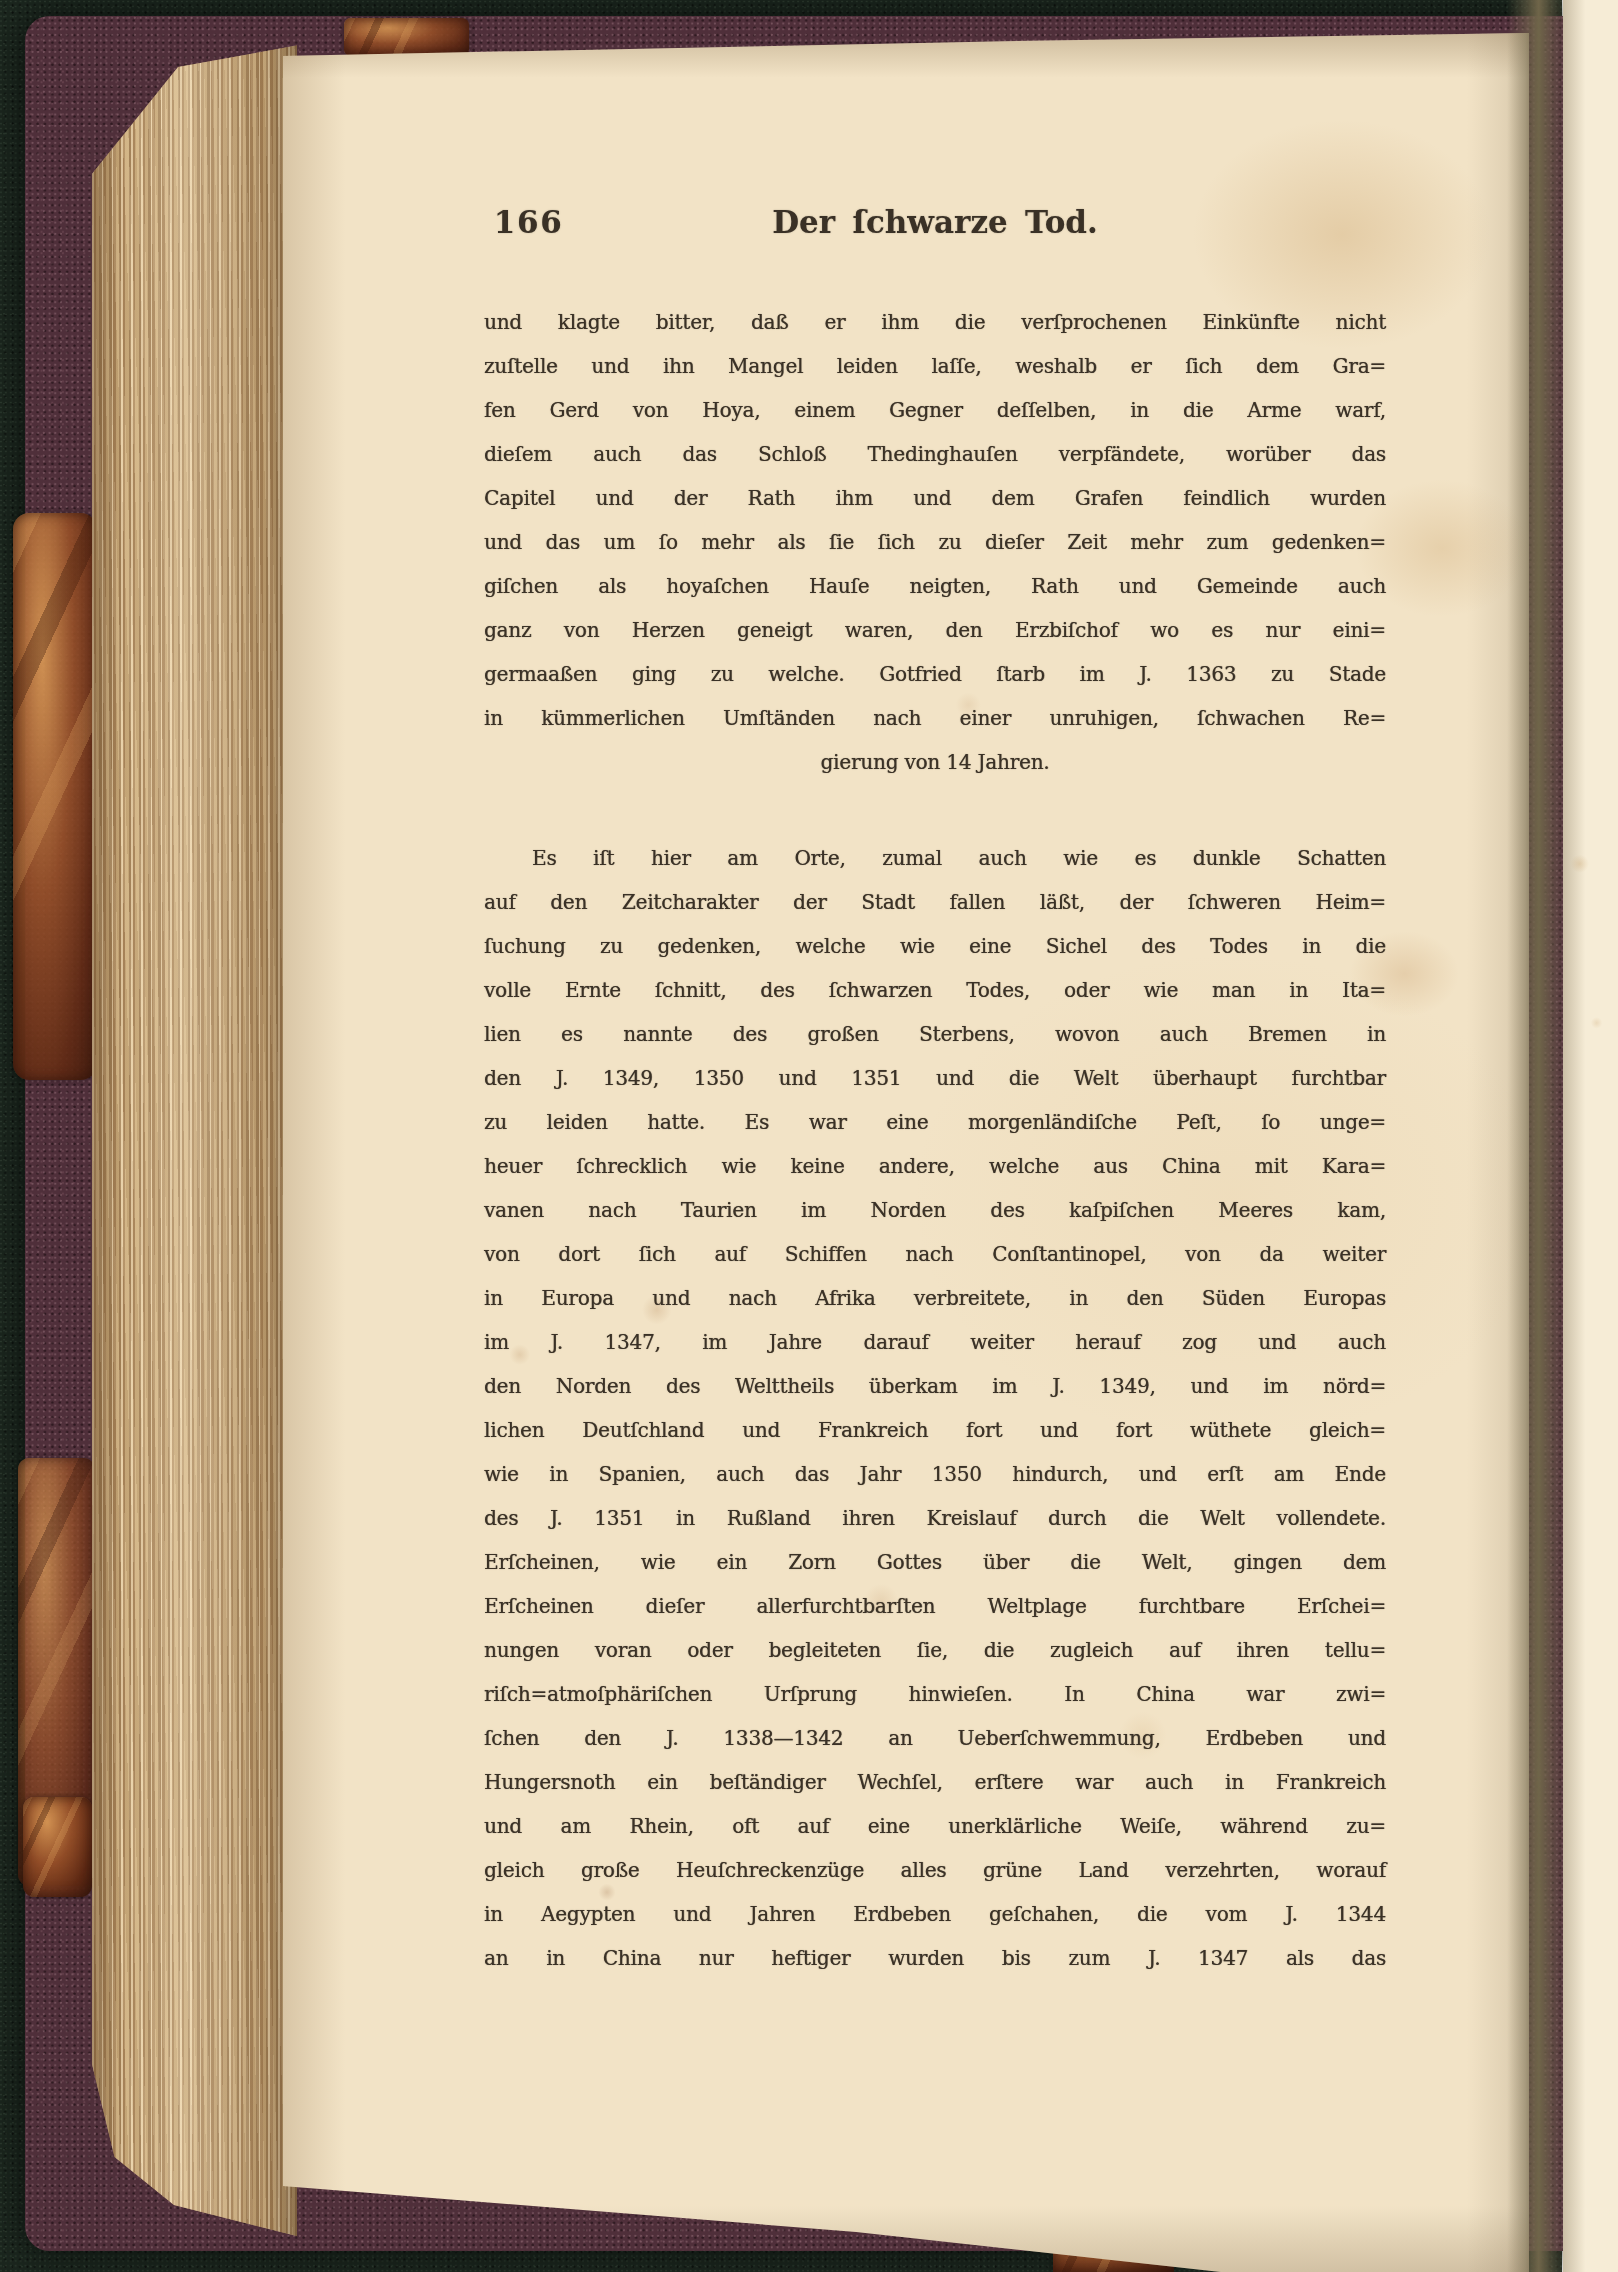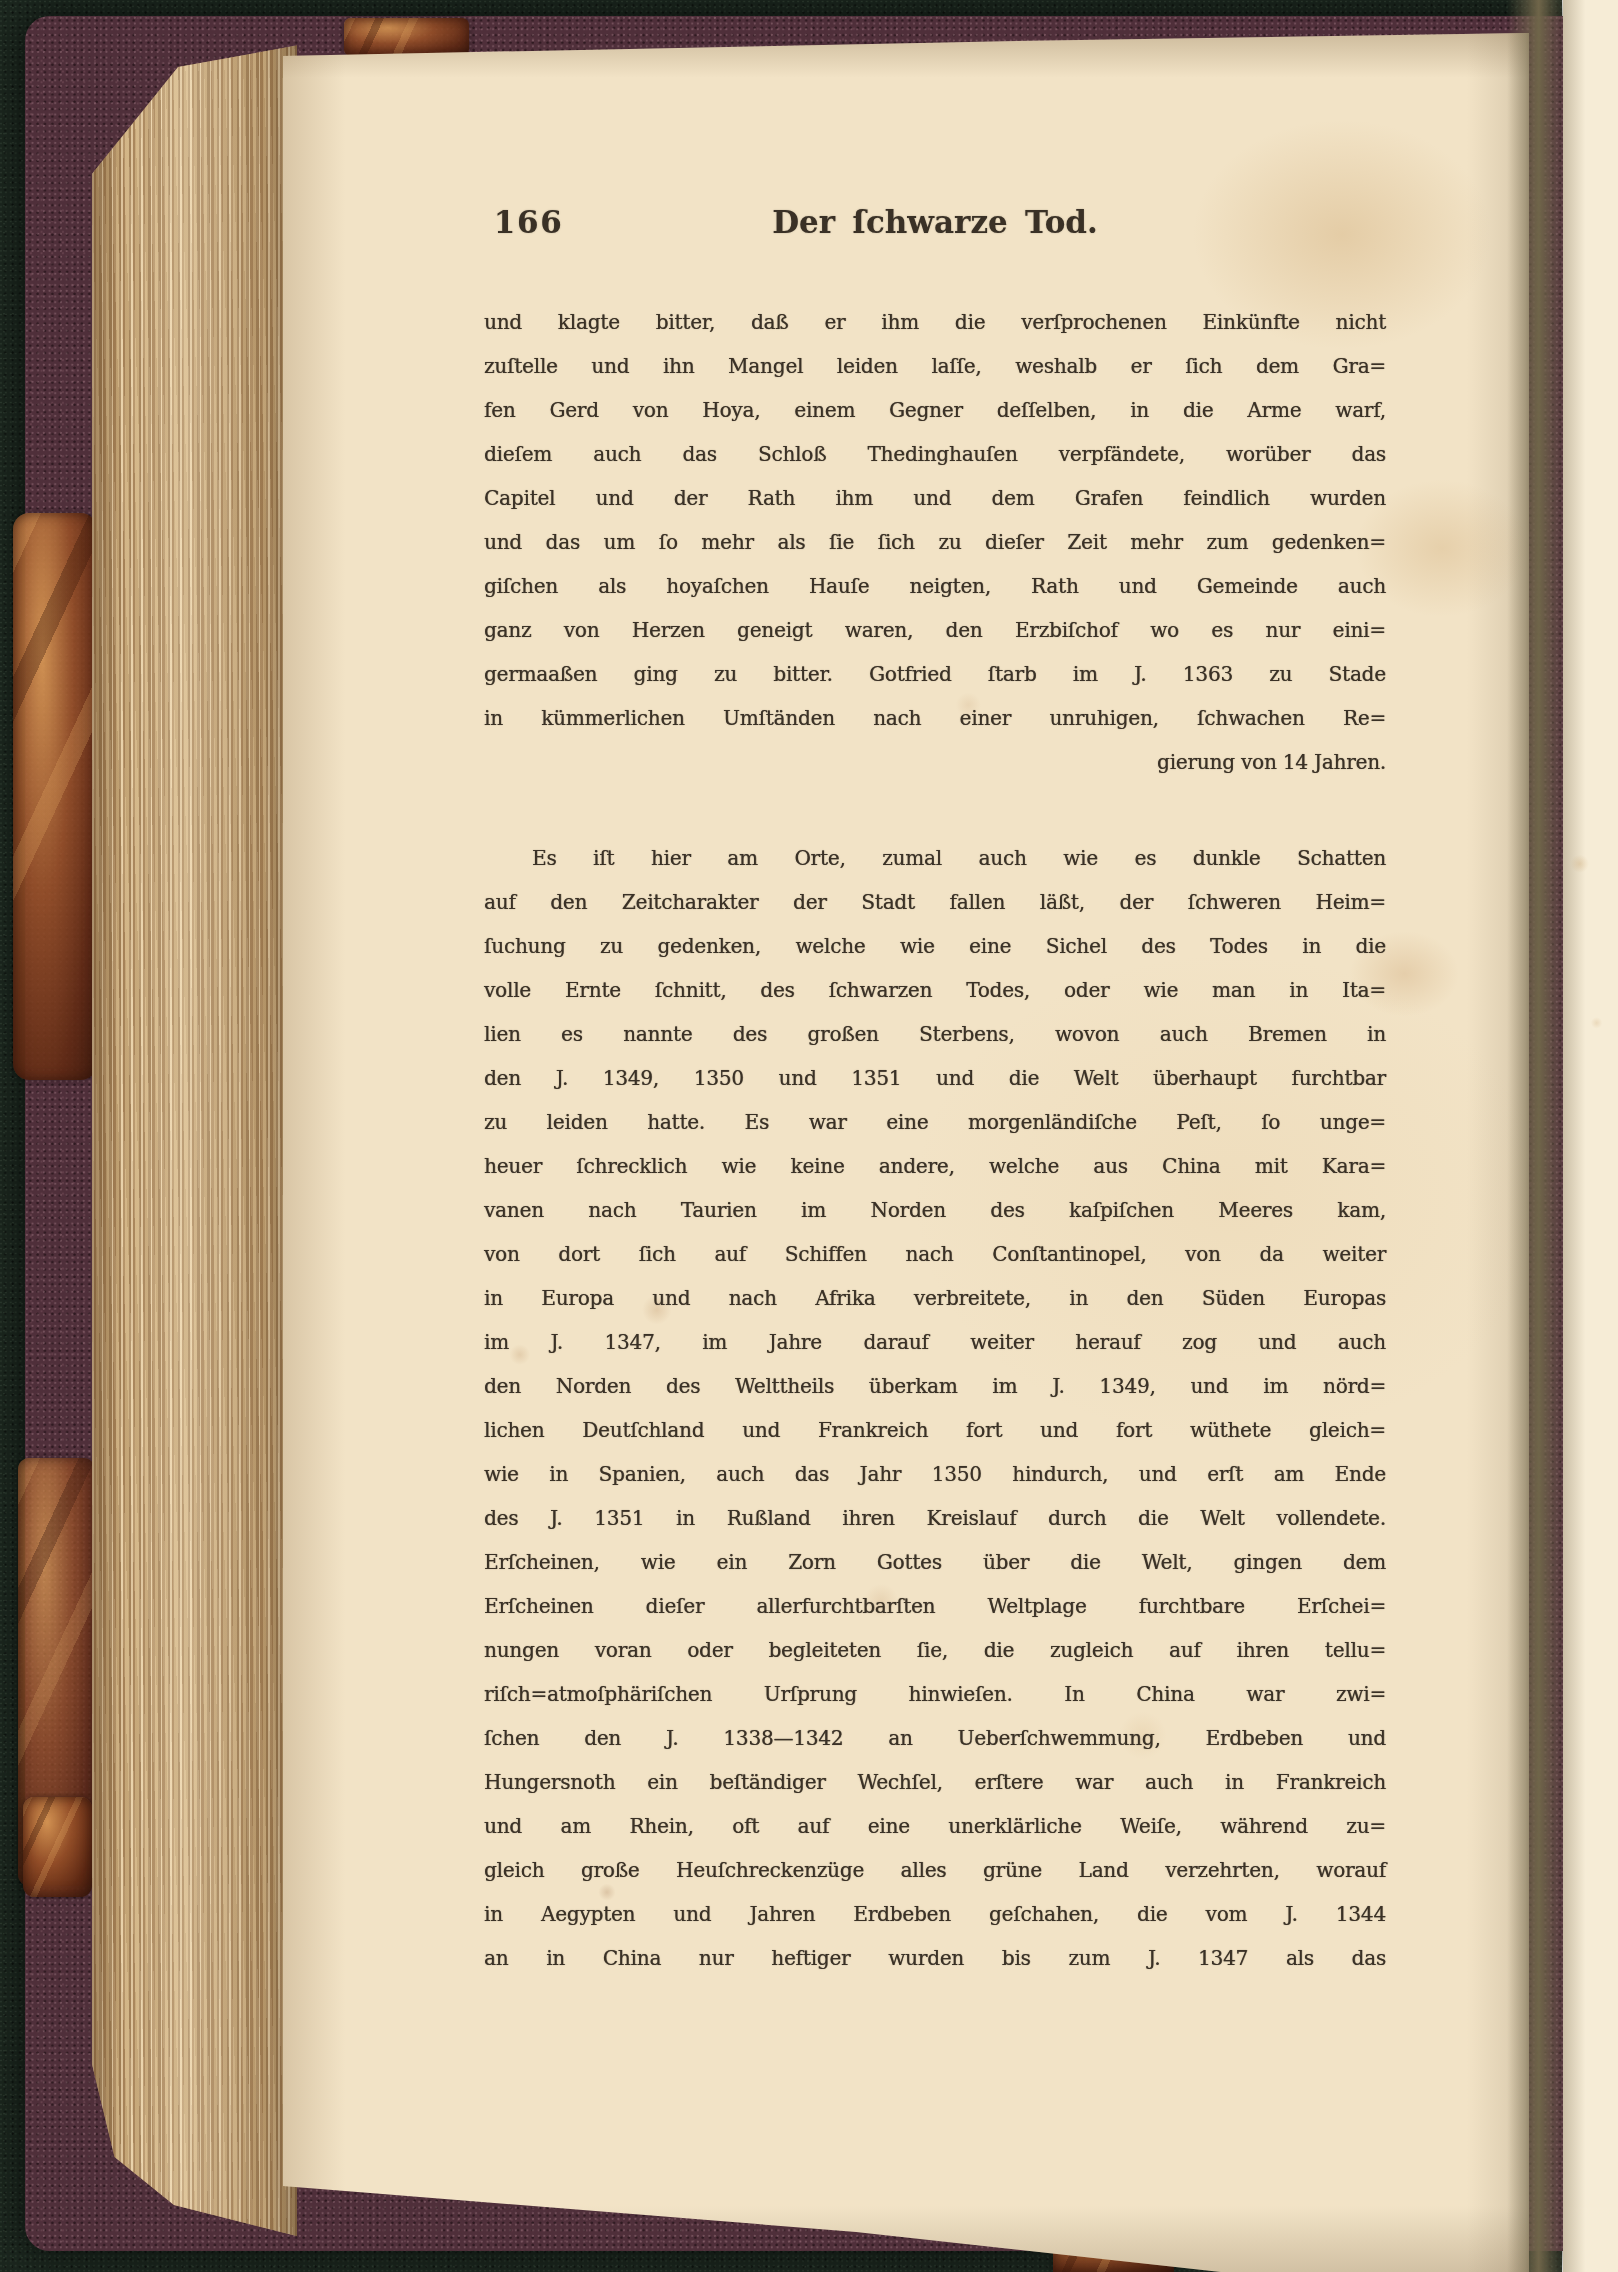--- a/index.html
+++ b/index.html
@@ -77,21 +77,21 @@
   }
   .folio{position:absolute;left:9.8px;top:0;font-weight:bold;letter-spacing:1.6px;}
   .body-text{
     position:absolute;left:201px;top:267px;width:902px;
     font-size:20px;color:#3a3126;letter-spacing:-0.2px;
     text-shadow:0 0 1.3px rgba(58,49,38,.4), 0.4px 0 0 rgba(58,49,38,.55);
   }
   .paragraph{}
   .para2{margin-top:52px;}
   .line{display:flex;justify-content:space-between;height:44px;line-height:44px;white-space:pre;}
-  .line.flush{display:block;text-align:right;}
+  .line.flush{display:block;text-align:center;}
   .line.indent{padding-left:48px;}
   .gutter{
     position:absolute;left:1507px;top:0;width:61px;height:2273px;
     background:linear-gradient(90deg, rgba(90,80,60,0) 0%, rgba(118,108,80,.5) 30%, #6f6549 52%, rgba(118,108,80,.45) 74%, rgba(90,80,60,0) 100%);
   }
   .next-page{
     position:absolute;left:1563px;top:0;width:56px;height:2273px;
     background-color:#f6ecd6;
     background-image:
       radial-gradient(circle 13px at 30% 38%, rgba(196,152,92,.28), transparent 70%),
@@ -119,21 +119,21 @@
     <div class="body-text">
       <div class="paragraph">
           <div class="line"><span>und</span><span>klagte</span><span>bitter,</span><span>daß</span><span>er</span><span>ihm</span><span>die</span><span>verſprochenen</span><span>Einkünfte</span><span>nicht</span></div>
           <div class="line"><span>zuſtelle</span><span>und</span><span>ihn</span><span>Mangel</span><span>leiden</span><span>laſſe,</span><span>weshalb</span><span>er</span><span>ſich</span><span>dem</span><span>Gra=</span></div>
           <div class="line"><span>fen</span><span>Gerd</span><span>von</span><span>Hoya,</span><span>einem</span><span>Gegner</span><span>deſſelben,</span><span>in</span><span>die</span><span>Arme</span><span>warf,</span></div>
           <div class="line"><span>dieſem</span><span>auch</span><span>das</span><span>Schloß</span><span>Thedinghauſen</span><span>verpfändete,</span><span>worüber</span><span>das</span></div>
           <div class="line"><span>Capitel</span><span>und</span><span>der</span><span>Rath</span><span>ihm</span><span>und</span><span>dem</span><span>Grafen</span><span>feindlich</span><span>wurden</span></div>
           <div class="line"><span>und</span><span>das</span><span>um</span><span>ſo</span><span>mehr</span><span>als</span><span>ſie</span><span>ſich</span><span>zu</span><span>dieſer</span><span>Zeit</span><span>mehr</span><span>zum</span><span>gedenken=</span></div>
           <div class="line"><span>giſchen</span><span>als</span><span>hoyaſchen</span><span>Hauſe</span><span>neigten,</span><span>Rath</span><span>und</span><span>Gemeinde</span><span>auch</span></div>
           <div class="line"><span>ganz</span><span>von</span><span>Herzen</span><span>geneigt</span><span>waren,</span><span>den</span><span>Erzbiſchof</span><span>wo</span><span>es</span><span>nur</span><span>eini=</span></div>
-          <div class="line"><span>germaaßen</span><span>ging</span><span>zu</span><span>bitter.</span><span>Gotfried</span><span>ſtarb</span><span>im</span><span>J.</span><span>1363</span><span>zu</span><span>Stade</span></div>
+          <div class="line"><span>germaaßen</span><span>ging</span><span>zu</span><span>welche.</span><span>Gotfried</span><span>ſtarb</span><span>im</span><span>J.</span><span>1363</span><span>zu</span><span>Stade</span></div>
           <div class="line"><span>in</span><span>kümmerlichen</span><span>Umſtänden</span><span>nach</span><span>einer</span><span>unruhigen,</span><span>ſchwachen</span><span>Re=</span></div>
           <div class="line flush">gierung von 14 Jahren.</div>
         </div>
       <div class="paragraph para2">
           <div class="line indent"><span>Es</span><span>iſt</span><span>hier</span><span>am</span><span>Orte,</span><span>zumal</span><span>auch</span><span>wie</span><span>es</span><span>dunkle</span><span>Schatten</span></div>
           <div class="line"><span>auf</span><span>den</span><span>Zeitcharakter</span><span>der</span><span>Stadt</span><span>fallen</span><span>läßt,</span><span>der</span><span>ſchweren</span><span>Heim=</span></div>
           <div class="line"><span>ſuchung</span><span>zu</span><span>gedenken,</span><span>welche</span><span>wie</span><span>eine</span><span>Sichel</span><span>des</span><span>Todes</span><span>in</span><span>die</span></div>
           <div class="line"><span>volle</span><span>Ernte</span><span>ſchnitt,</span><span>des</span><span>ſchwarzen</span><span>Todes,</span><span>oder</span><span>wie</span><span>man</span><span>in</span><span>Ita=</span></div>
           <div class="line"><span>lien</span><span>es</span><span>nannte</span><span>des</span><span>großen</span><span>Sterbens,</span><span>wovon</span><span>auch</span><span>Bremen</span><span>in</span></div>
           <div class="line"><span>den</span><span>J.</span><span>1349,</span><span>1350</span><span>und</span><span>1351</span><span>und</span><span>die</span><span>Welt</span><span>überhaupt</span><span>furchtbar</span></div>

